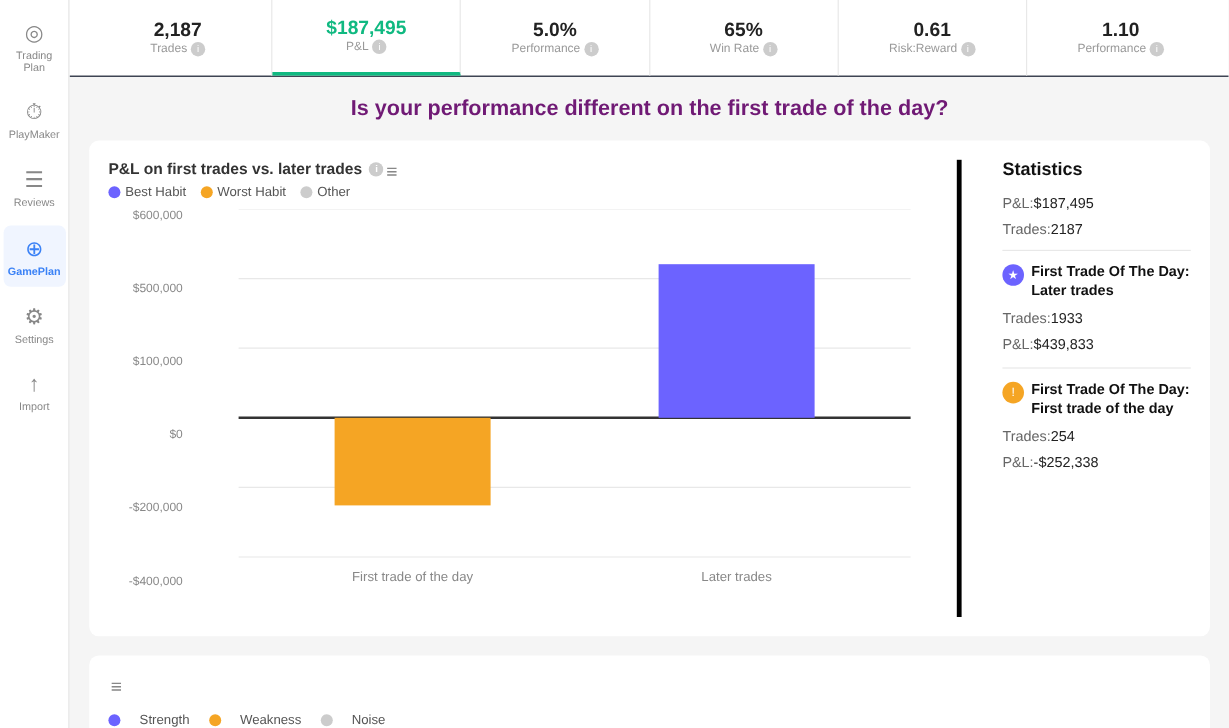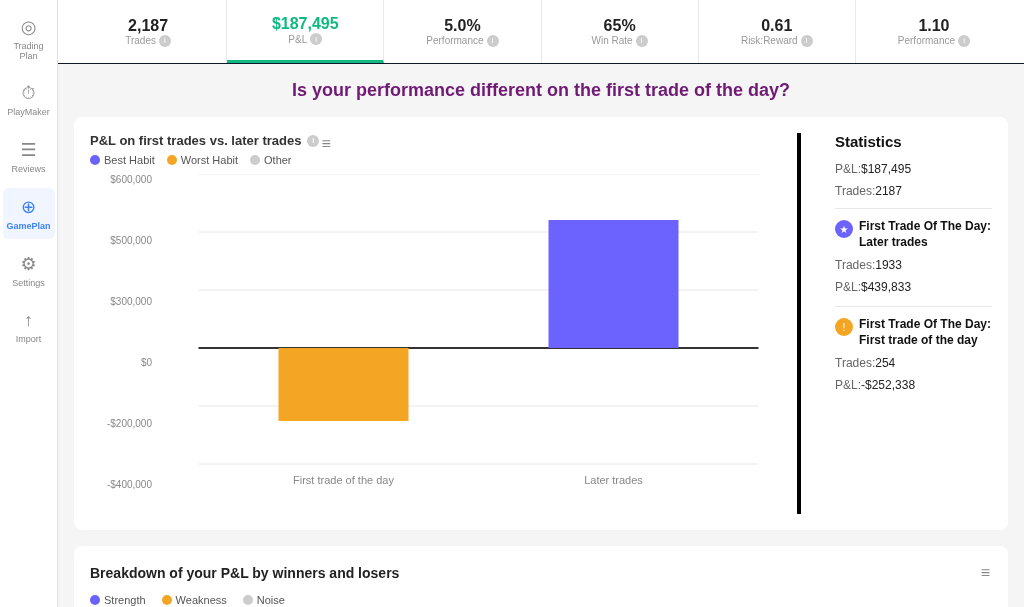--- a/index.html
+++ b/index.html
@@ -244,21 +244,21 @@
     }
     .bottom-legend {
       display: flex;
       gap: 16px;
       font-size: 11px;
       color: #555;
     }
     .bottom-legend-item {
       display: flex;
       align-items: center;
-      gap: 4px;
+      gap: 16px;
     }
   </style>
 </head>
 <body>
 
 <nav class="sidebar">
   <div class="sidebar-item">
     <span class="icon">◎</span>
     <span class="label">Trading Plan</span>
   </div>
@@ -358,21 +358,21 @@
               </div>
             </div>
           </div>
           <span class="menu-icon">≡</span>
         </div>
 
         <div class="bar-chart-container">
           <div class="y-axis">
             <span>$600,000</span>
             <span>$500,000</span>
-            <span>$300,000</span>
+            <span>$100,000</span>
             <span>$0</span>
             <span>-$200,000</span>
             <span>-$400,000</span>
           </div>
           <div class="chart-plot">
 
             <svg width="100%" height="316" viewBox="0 0 560 316">
 
               <line x1="0" y1="0" x2="560" y2="0" stroke="#e8e8e8" stroke-width="1"></line>
               <line x1="0" y1="58" x2="560" y2="58" stroke="#e8e8e8" stroke-width="1"></line>
@@ -435,21 +435,20 @@
           <div class="stat-row">
             <span class="label">P&amp;L:</span>
             <span class="value">-$252,338</span>
           </div>
         </div>
       </div>
     </div>
 
     <div class="bottom-section">
       <div class="bottom-header">
-        <span class="bottom-title">Breakdown of your P&amp;L by winners and losers</span>
         <span class="menu-icon">≡</span>
       </div>
       <div class="bottom-legend">
         <div class="bottom-legend-item">
           <div class="legend-dot" style="background:#6c63ff;"></div>
           <span>Strength</span>
         </div>
         <div class="bottom-legend-item">
           <div class="legend-dot" style="background:#f5a524;"></div>
           <span>Weakness</span>

